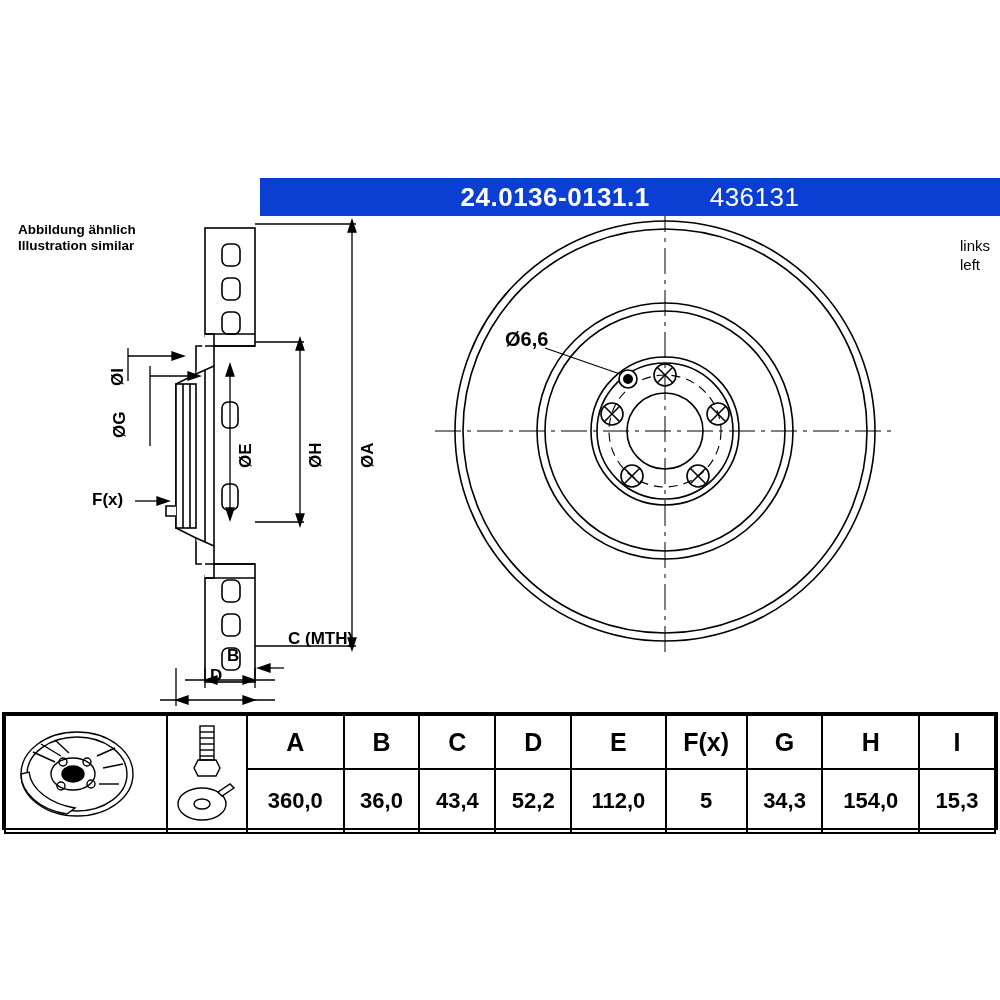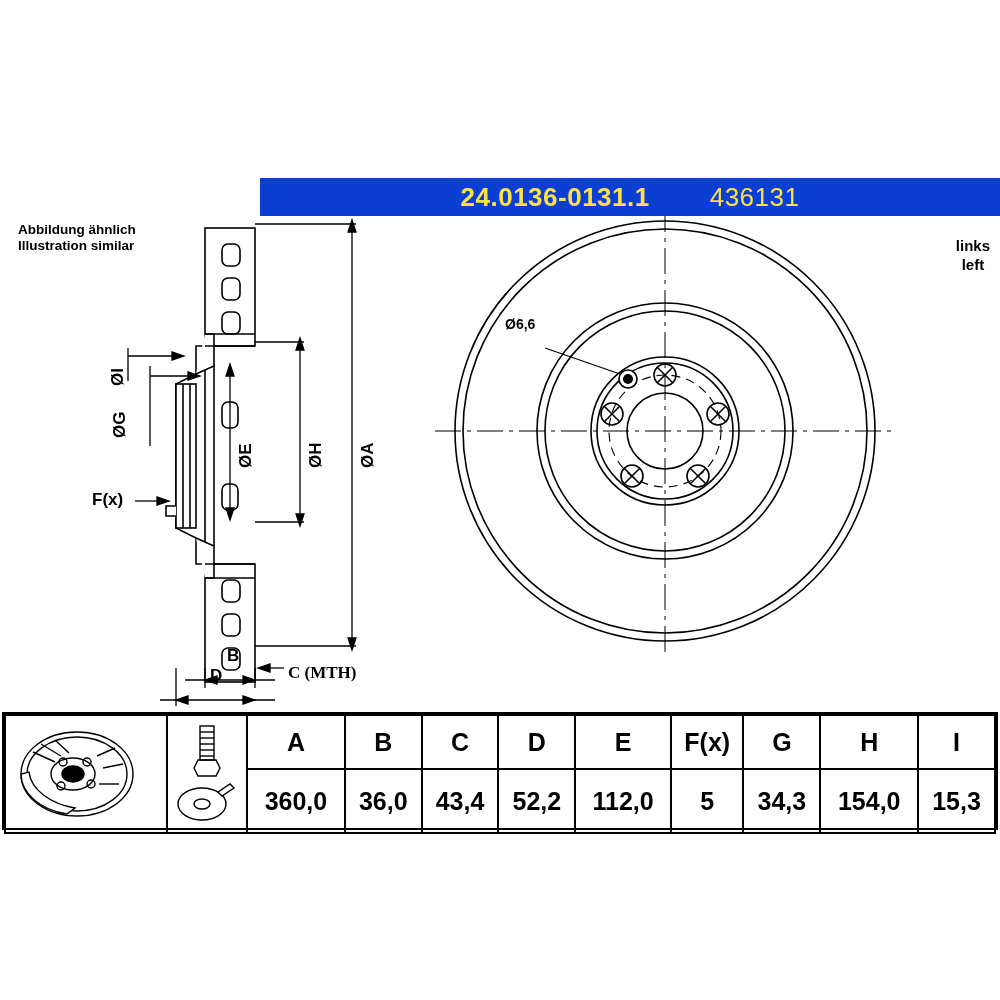--- a/index.html
+++ b/index.html
@@ -11,57 +11,57 @@
     position:relative;
     overflow:hidden;
   }
   .sheet{position:absolute;left:0;top:0;width:1000px;height:1000px;}
 
   
   .header-bar{
     position:absolute;left:260px;top:178px;width:740px;height:38px;
     background:#0b3fd4;
     display:flex;align-items:center;justify-content:center;
-    color:#fde047;
+    color:#ffffff;
   }
   .header-bar .part-no{
     font-size:26px;font-weight:bold;letter-spacing:0.5px;
   }
   .header-bar .gap{width:60px;display:inline-block;}
   .header-bar .ref-no{
     font-size:26px;font-weight:normal;letter-spacing:0.5px;
   }
 
   
   .note{
     position:absolute;left:18px;top:222px;font-size:13.5px;font-weight:bold;line-height:16px;
   }
   .side-note{
-    position:absolute;right:10px;top:236px;text-align:center;
-    font-size:15px;font-weight:bold;line-height:19px;
+    position:absolute;right:10px;top:236px;text-align:left;
+    font-size:15px;font-weight:normal;line-height:19px;
   }
 
   
   .drawing{position:absolute;left:0;top:216px;width:1000px;height:490px;}
   svg{display:block;}
 
   
   .lbl{position:absolute;font-size:17px;font-weight:bold;white-space:nowrap;}
   .lbl.rot{transform:rotate(-90deg);transform-origin:left top;}
 
   
   .tbl{
     position:absolute;left:2px;top:712px;width:996px;height:118px;
     border:2px solid #000;
     box-sizing:border-box;
   }
   table{border-collapse:collapse;width:100%;height:100%;}
   td,th{border:2px solid #000;text-align:center;font-size:22px;font-weight:bold;padding:0;}
   .hdr-row td{height:52px;font-size:25px;}
-  .val-row td{height:62px;font-size:25px;border-radius:8px;}
+  .val-row td{height:62px;font-size:22px;border-radius:8px;}
   td.pic{width:160px;padding:0;}
   td.bolt{width:78px;padding:0;}
   .cellwrap{display:flex;align-items:center;justify-content:center;height:100%;}
 </style>
 </head>
 <body>
 
 <div class="sheet">
 
   <div class="header-bar" style="background: rgb(11, 63, 212);">
@@ -208,22 +208,22 @@
     </svg>
 
     <div class="lbl rot" style="left:108px;top:170px;">ØI</div>
     <div class="lbl rot" style="left:110px;top:222px;">ØG</div>
     <div class="lbl rot" style="left:236px;top:252px;">ØE</div>
     <div class="lbl rot" style="left:306px;top:252px;">ØH</div>
     <div class="lbl rot" style="left:358px;top:252px;">ØA</div>
     <div class="lbl" style="left:92px;top:274px;">F(x)</div>
     <div class="lbl" style="left:227px;top:430px;">B</div>
     <div class="lbl" style="left:210px;top:450px;">D</div>
-    <div class="lbl" style="left:288px;top:447px;font-family:Liberation Serif, serif;">C (MTH)</div>
-    <div class="lbl" style="left:505px;top:100px;font-size:14px;">Ø6,6</div>
+    <div class="lbl" style="left:288px;top:413px;">C (MTH)</div>
+    <div class="lbl" style="left:505px;top:112px;font-size:20px;">Ø6,6</div>
   </div>
 
   <div class="tbl">
     <table>
       <tbody>
           <tr class="hdr-row">
         <td class="pic" rowspan="2">
           <div class="cellwrap">
             <svg width="150" height="104" viewBox="0 0 150 104">
               <g stroke="#000" fill="none" stroke-width="1.4">

